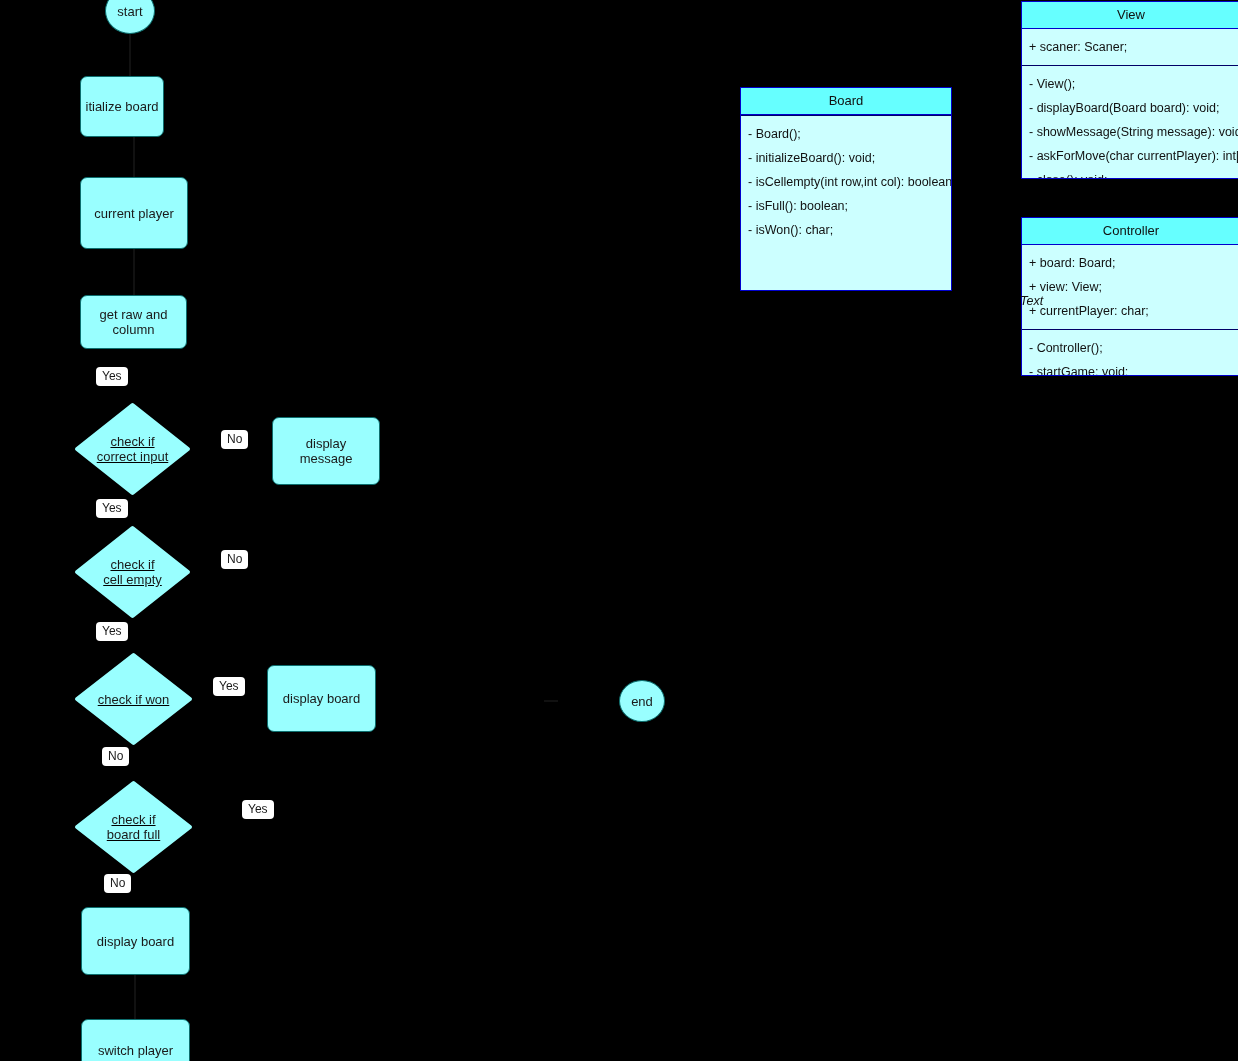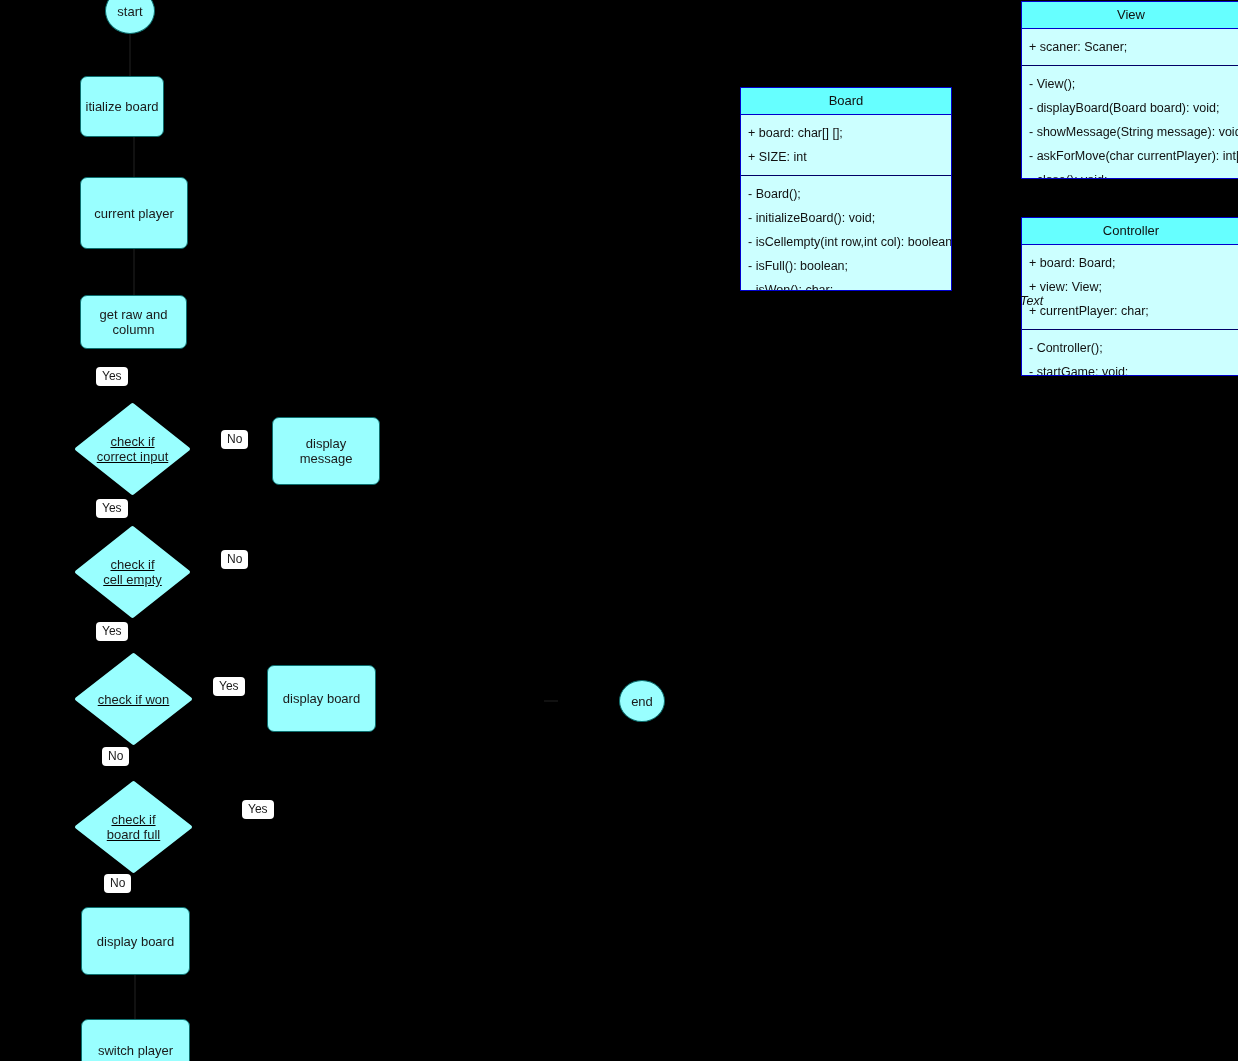--- a/index.html
+++ b/index.html
@@ -247,24 +247,20 @@
   </div>
 
   <div class="stub" style="left:130px; top:975px; width:2px; height:44px;"></div>
 
   <div class="node proc" style="left:77px; top:1019px; width:109px; height:62px;">
     <span>switch player</span>
   </div>
 
   <div class="uml" style="left:736px; top:87px; width:212px; height:204px;">
     <div class="uml-title">Board</div>
-    <div class="uml-sec">
-      <div class="uml-row">+ board: char[] [];</div>
-      <div class="uml-row">+ SIZE: int</div>
-    </div>
     <div class="uml-sec divider">
       <div class="uml-row">- Board();</div>
       <div class="uml-row">- initializeBoard(): void;</div>
       <div class="uml-row">- isCellempty(int row,int col): boolean;</div>
       <div class="uml-row">- isFull(): boolean;</div>
       <div class="uml-row">- isWon(): char;</div>
     </div>
   </div>
 
   <div class="uml" style="left:1017px; top:1px; width:220px; height:178px;">

